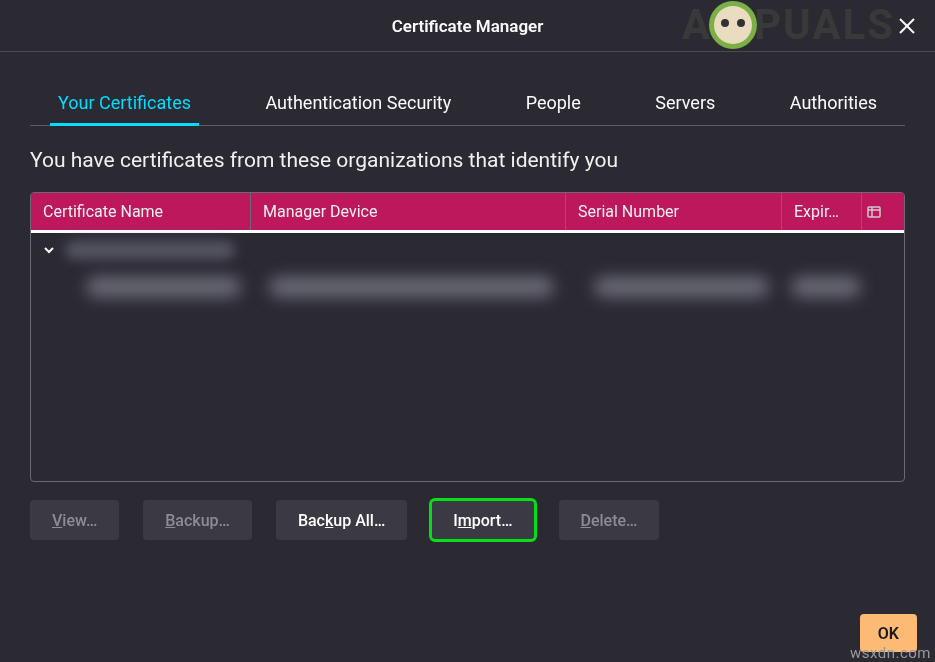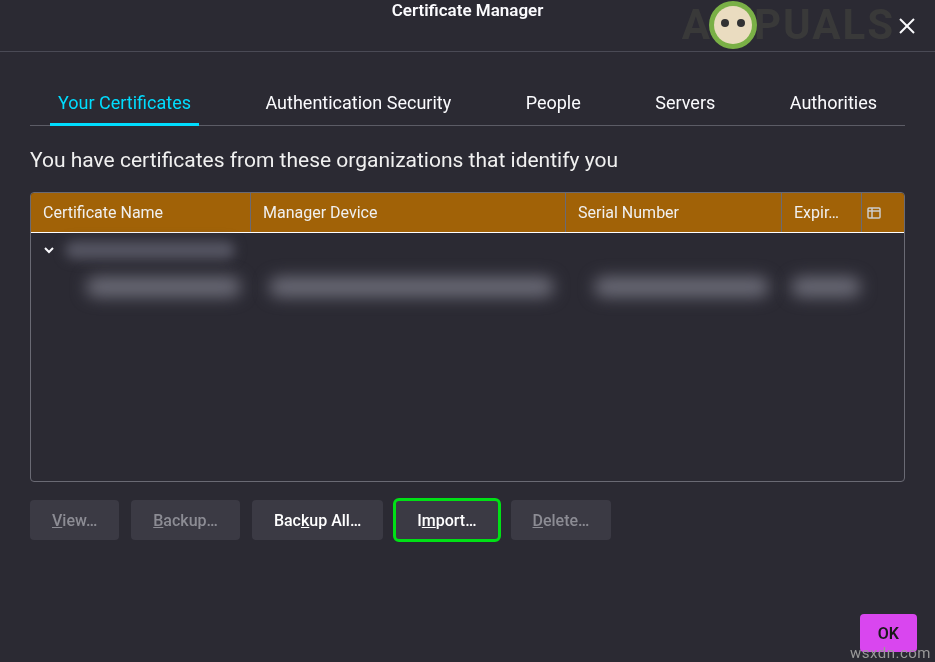--- a/index.html
+++ b/index.html
@@ -11,20 +11,21 @@
     body {
       background: #2b2a33;
       color: #fbfbfe;
       width: 935px;
       height: 662px;
       overflow: hidden;
       position: relative;
     }
     .header {
       display: flex;
+      align-items: center;
       justify-content: center;
       height: 52px;
       position: relative;
       border-bottom: 1px solid #4a4a55;
     }
     .header-title {
       font-size: 17px;
       font-weight: 600;
       color: #fbfbfe;
     }
@@ -139,22 +140,22 @@
     .table-container {
       border: 1px solid #6a6a74;
       border-radius: 4px;
       height: 290px;
       background: #2b2a33;
       overflow: hidden;
       position: relative;
     }
     .table-header {
       display: flex;
-      background: #a16207;
-      border-bottom: 1px solid #ffffff;
+      background: #be185d;
+      border-bottom: 3px solid #ffffff;
       height: 40px;
       align-items: stretch;
       text-align: center;
     }
     .th {
       display: flex;
       align-items: center;
       padding: 0 12px;
       font-size: 16px;
       color: #f0f0f0;
@@ -218,21 +219,21 @@
     }
     .data-cell {
       filter: blur(8px);
       height: 20px;
       border-radius: 10px;
       background: #6b6b77;
       margin-left: 35px;
     }
     .footer-buttons {
       display: flex;
-      gap: 12px;
+      gap: 24px;
       margin-top: 18px;
     }
     .btn {
       background: #3b3a44;
       color: #ffffff;
       border: none;
       height: 40px;
       padding: 0 22px;
       font-size: 16px;
       border-radius: 4px;
@@ -249,21 +250,21 @@
       outline: 3px solid #00e016;
       outline-offset: -1px;
     }
     .btn .underline {
       text-decoration: underline;
     }
     .ok-btn {
       position: absolute;
       right: 18px;
       bottom: 10px;
-      background: #d946ef;
+      background: #fdba74;
       color: #1a1a1a;
       height: 38px;
       padding: 0 18px;
       border: none;
       border-radius: 4px;
       font-size: 16px;
       font-weight: 600;
       cursor: pointer;
     }
     .attribution {

